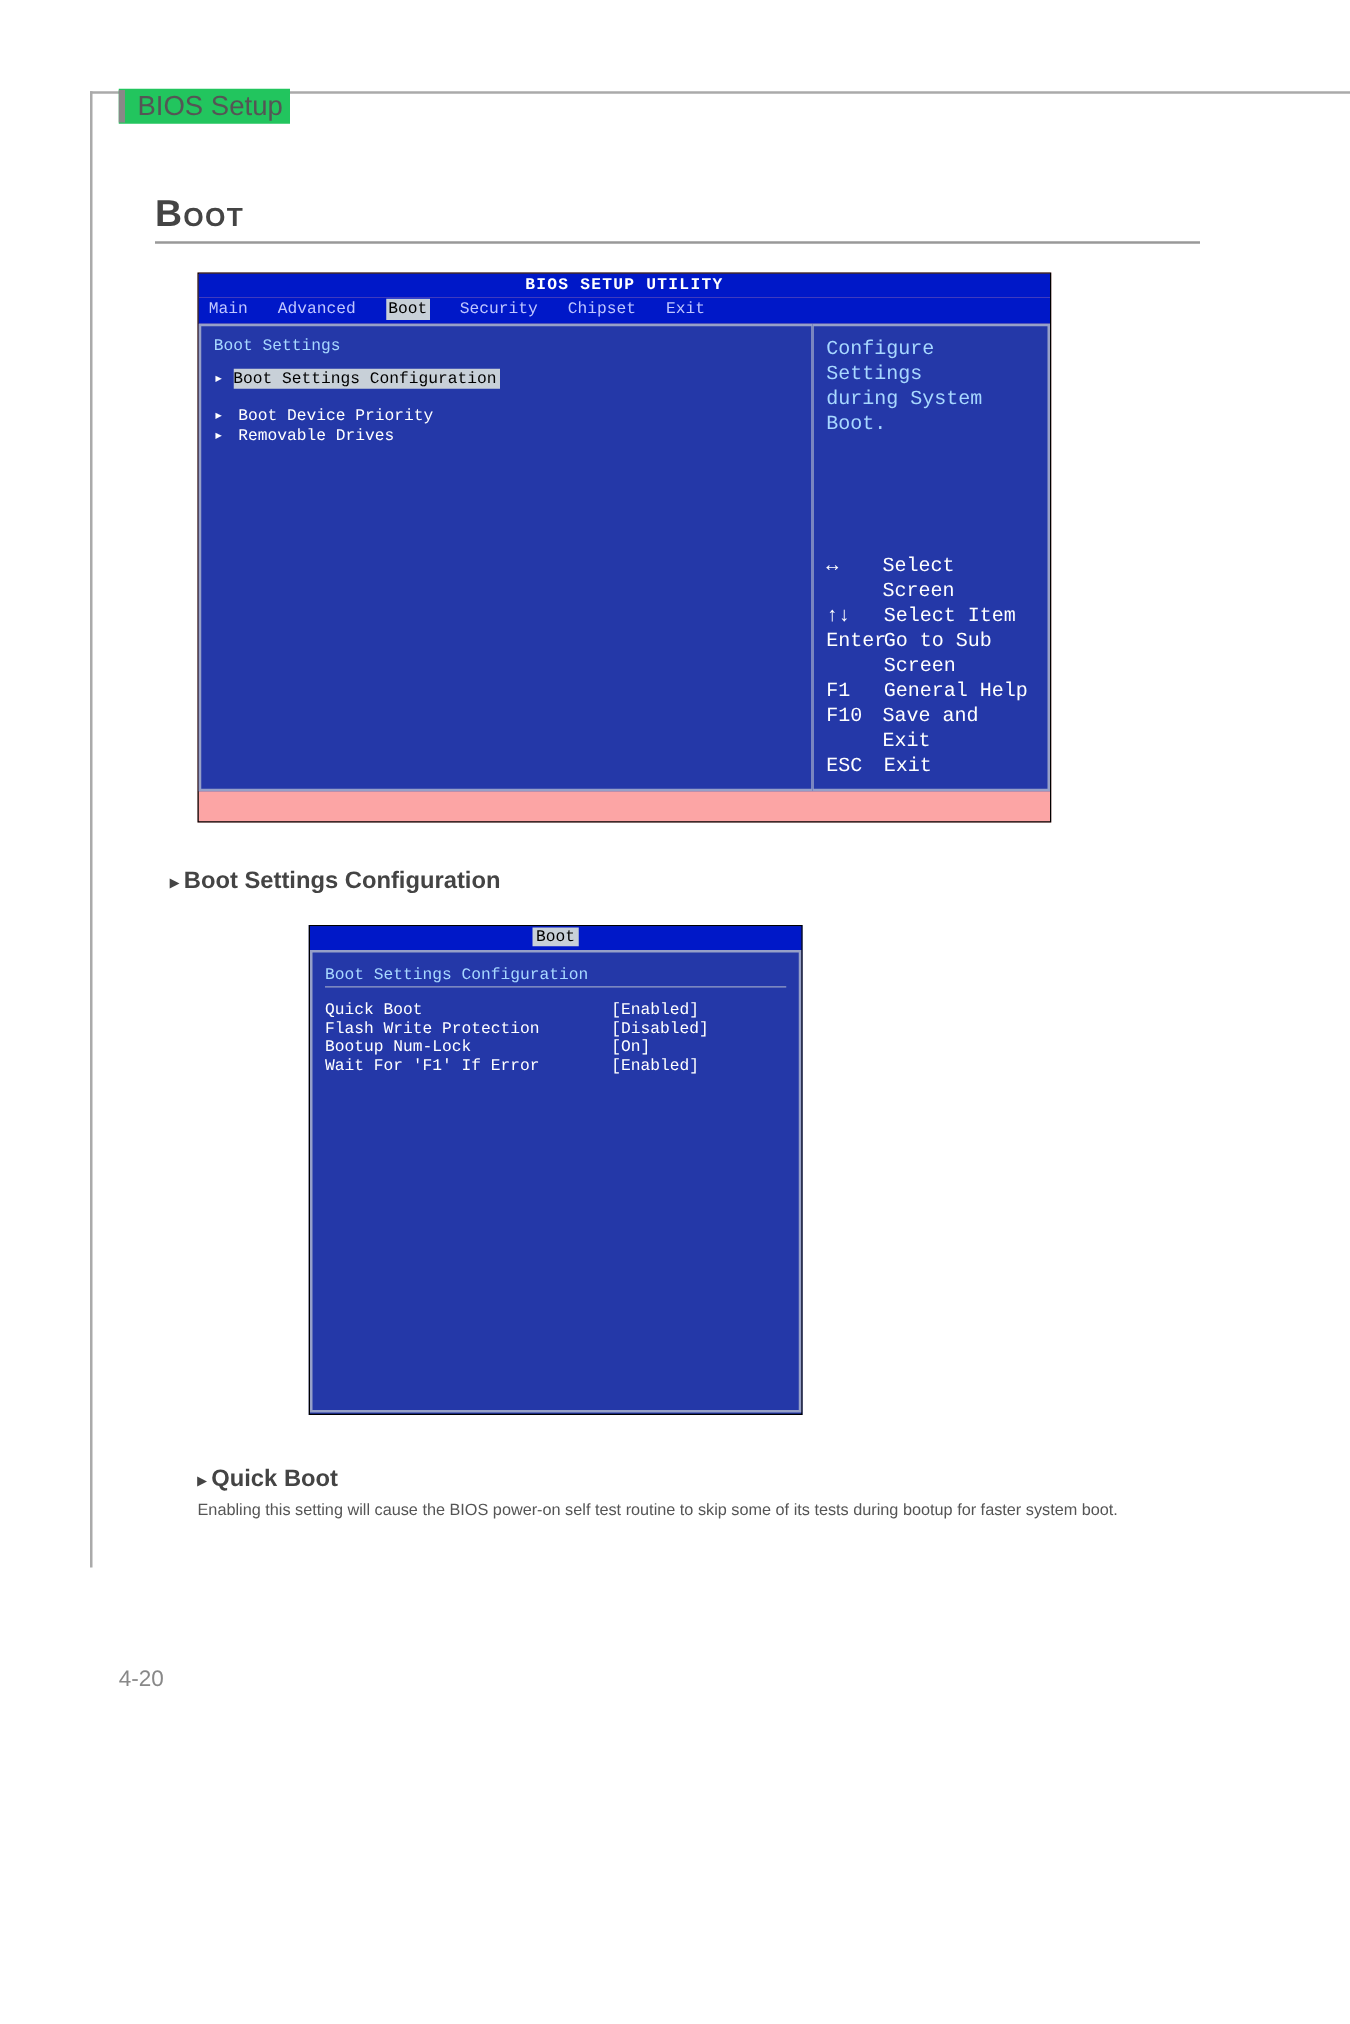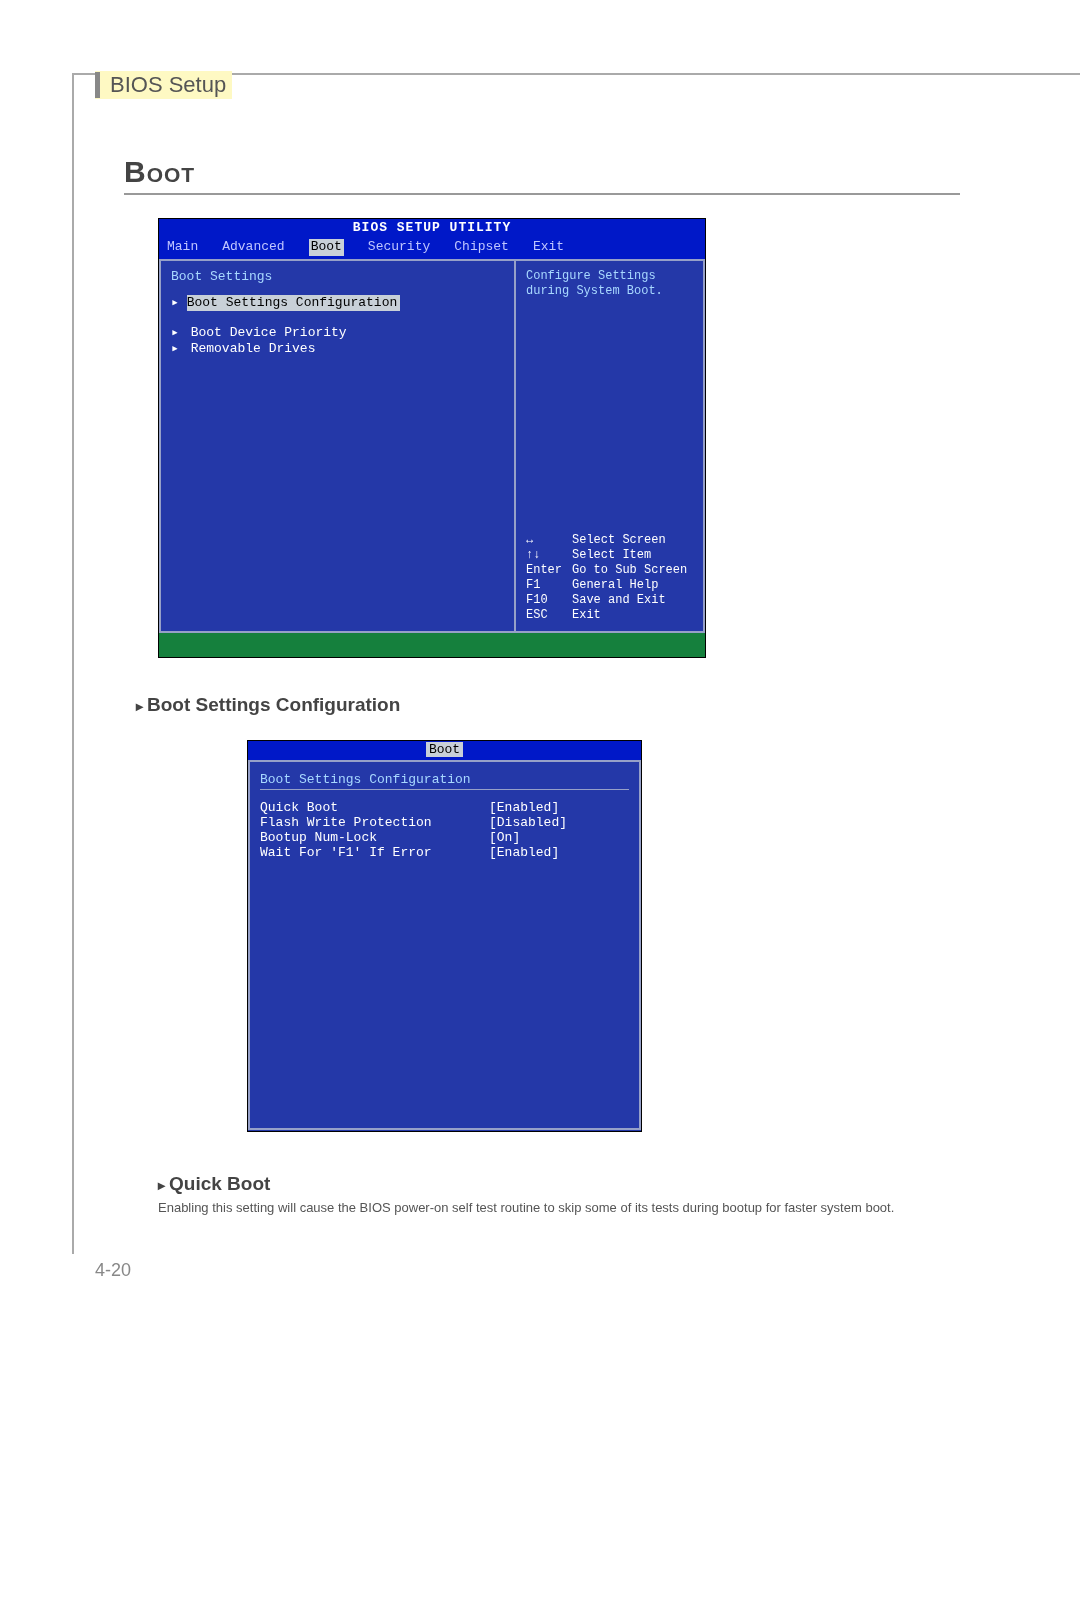--- a/index.html
+++ b/index.html
@@ -19,21 +19,21 @@
     bottom: 365px;
     border-top: 2px solid #aaa;
     border-left: 2px solid #aaa;
   }
   .header-bar {
     position: absolute;
     left: 95px;
     top: 85px;
     font-size: 22px;
     color: #555;
-    background: #fef9c3;
+    background: #22c55e;
     padding: 0 6px 0 0;
     display: flex;
     align-items: center;
     gap: 10px;
     height: 28px;
     margin-top: -14px;
   }
   .header-mark {
     display: inline-block;
     width: 5px;
@@ -57,25 +57,25 @@
     border: none;
     border-top: 2px solid #999;
     margin-top: 4px;
   }
 
   
   .bios-box {
     position: absolute;
     left: 158px;
     top: 218px;
-    width: 548px;
+    width: 683px;
     height: 440px;
     font-family: "Courier New", monospace;
     font-size: 13px;
-    background: #15803d;
+    background: #fca5a5;
     line-height: 1.25;
     border: 1px solid #000;
   }
   .bios-title {
     background: #0018c8;
     color: #fff;
     text-align: center;
     font-weight: bold;
     padding: 1px 0 2px;
     letter-spacing: 1px;
@@ -105,21 +105,21 @@
   .bios-left .item { color: #fff; padding-left: 4px; }
   .bios-left .item.sel { background: #c8d0d8; color: #000; display:inline-block; padding:0 3px 0 0;}
   .bios-left .caret { color:#fff; }
   .bios-left .spacer { height: 14px; }
   .bios-right {
     width: 190px;
     border: 2px solid #96a0c8;
     border-left: 1px solid #96a0c8;
     padding: 8px 10px;
     color: #a8d8ff;
-    font-size: 12px;
+    font-size: 16px;
     display: flex;
     flex-direction: column;
     justify-content: space-between;
   }
   .nav-help { color: #fff; }
   .nav-help .row { display:flex; }
   .nav-help .k { width: 46px; color: #fff; }
   .bios-footer {
     background: #0018c8;
     color: #c0c8ff;
@@ -195,21 +195,21 @@
     right: 140px;
     top: 1199px;
     font-size: 13px;
     color: #555;
     line-height: 1.35;
     text-align: justify;
   }
   .page-num {
     position: absolute;
     left: 95px;
-    top: 1260px;
+    top: 1333px;
     font-size: 18px;
     color: #888;
   }
 </style>
 </head>
 <body>
 
 <div class="page-frame"></div>
 
 <div class="header-bar">

